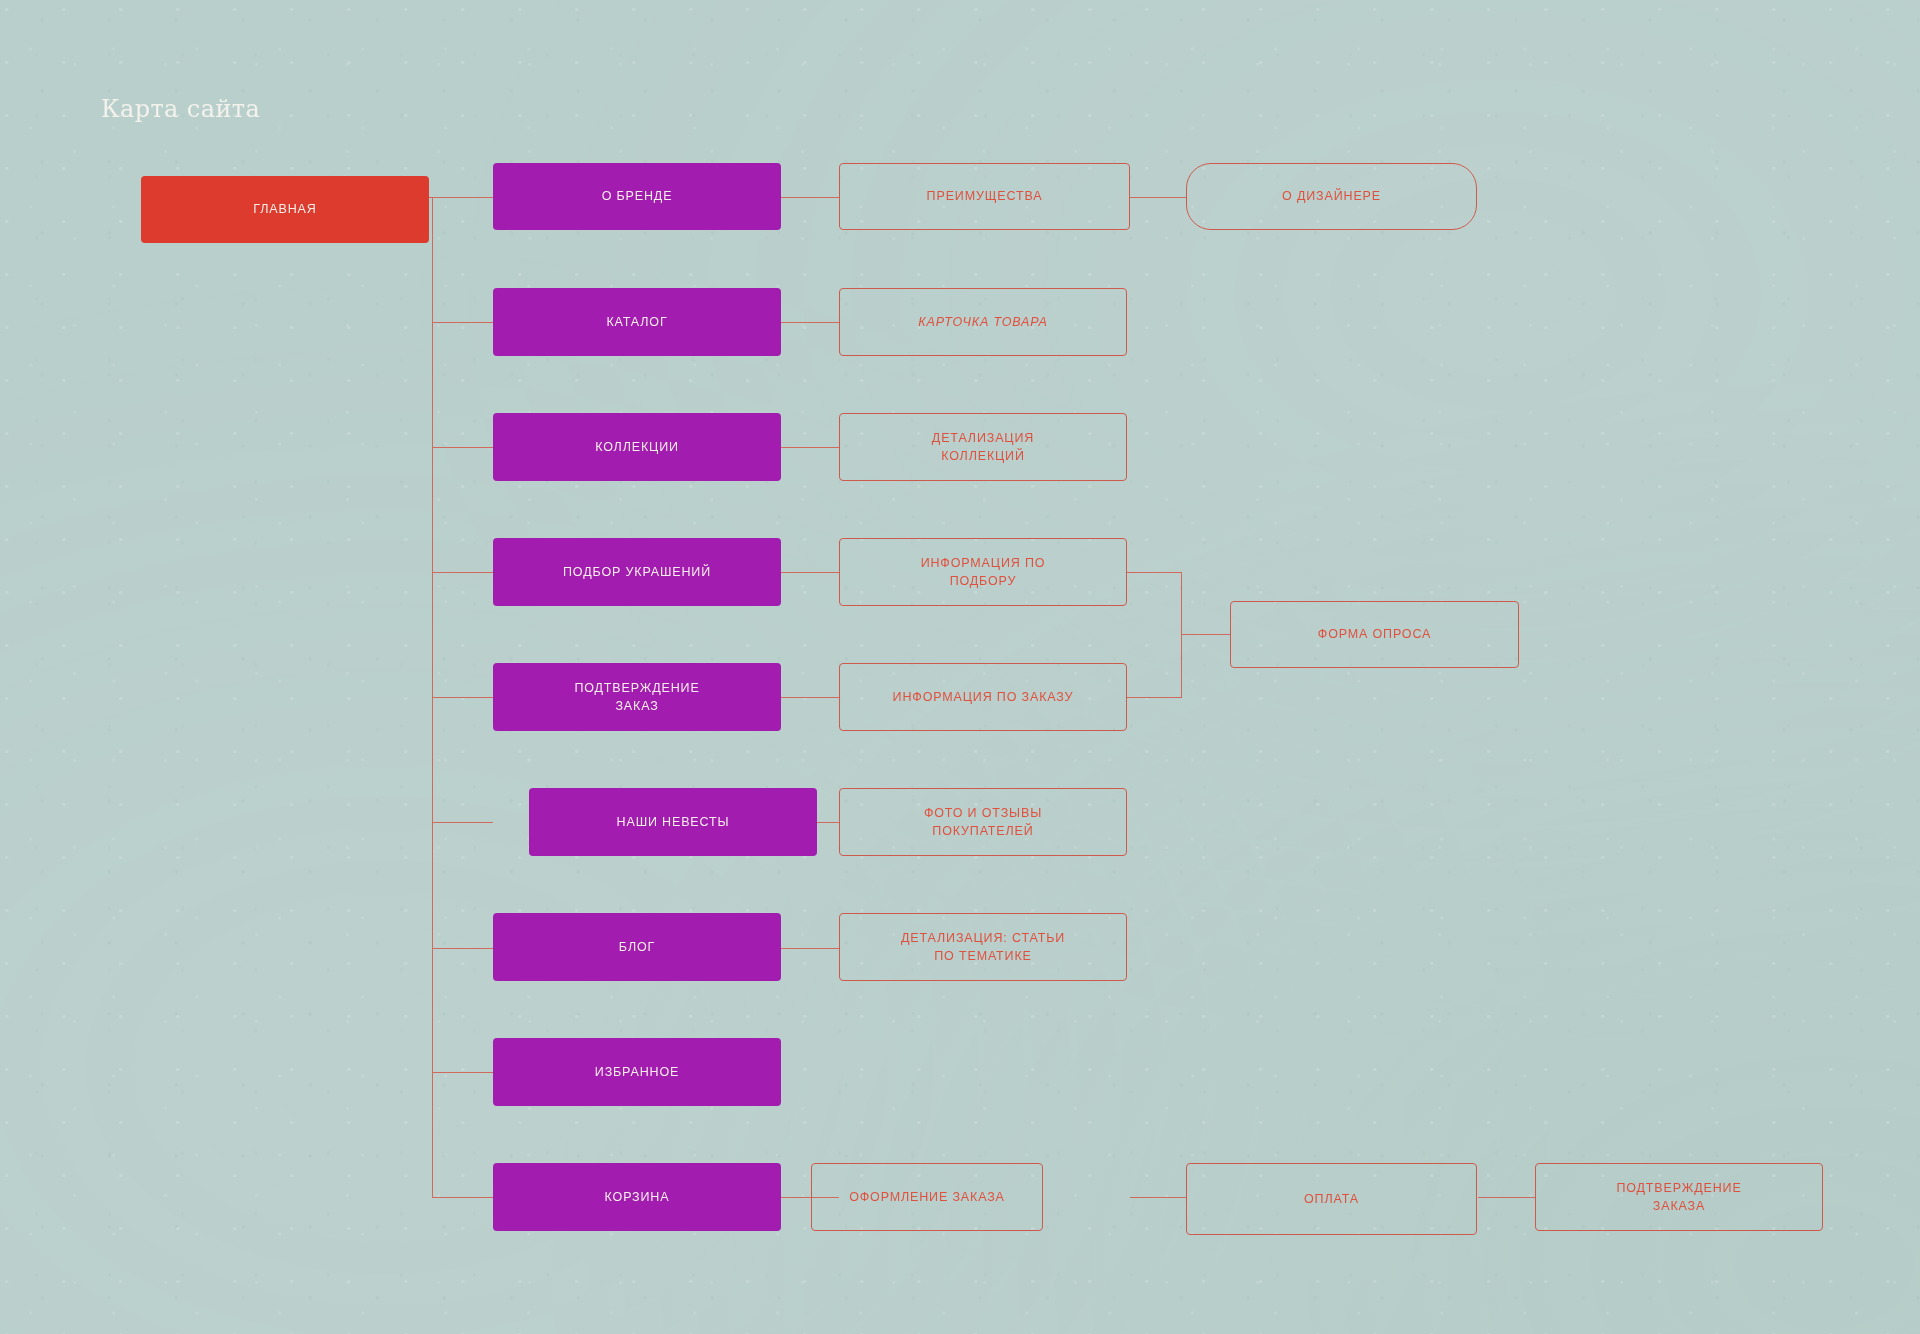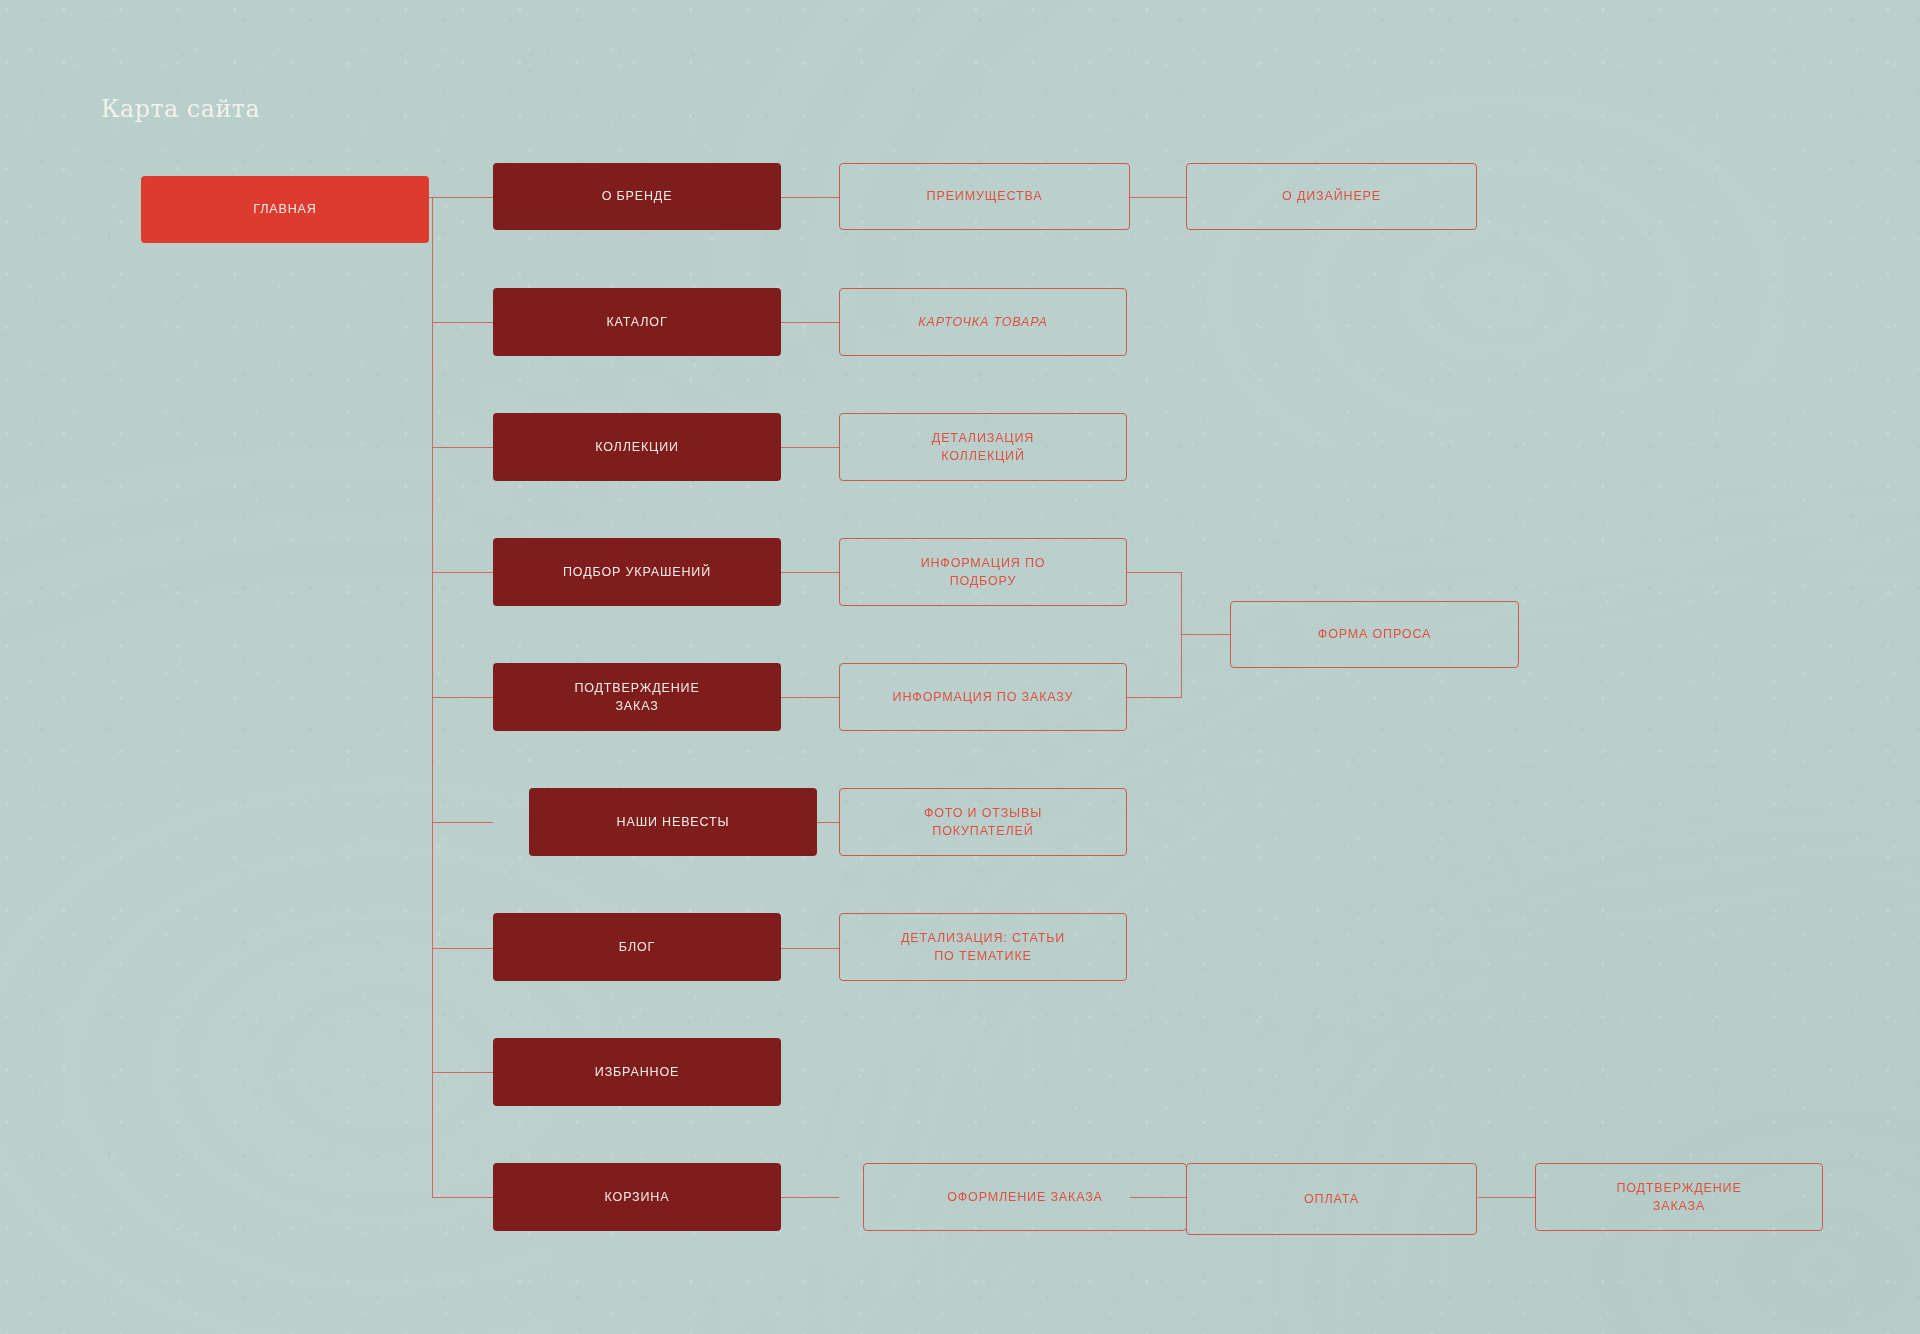--- a/index.html
+++ b/index.html
@@ -73,21 +73,21 @@
     padding: 4px 10px;
     white-space: pre-line;
   }
 
   .node.root {
     background: #dc3b2e;
     color: #f6efe9;
   }
 
   .node.primary {
-    background: #7f1d1d;
+    background: #a21caf;
     color: #f6efe9;
   }
 
   .node.outline {
     background: transparent;
     border: 1px solid #cf5a4c;
     color: #e0503e;
   }
 </style>
 </head>
@@ -140,33 +140,33 @@
   <div class="node primary" style="left:493px; top:413px; width:288px; height:68px;">КОЛЛЕКЦИИ</div>
   <div class="node primary" style="left:493px; top:538px; width:288px; height:68px;">ПОДБОР УКРАШЕНИЙ</div>
   <div class="node primary" style="left:493px; top:663px; width:288px; height:68px;">ПОДТВЕРЖДЕНИЕ
 ЗАКАЗ</div>
   <div class="node primary" style="left:493px; top:788px; width:288px; height:68px;margin-left:36px;">НАШИ  НЕВЕСТЫ</div>
   <div class="node primary" style="left:493px; top:913px; width:288px; height:68px;">БЛОГ</div>
   <div class="node primary" style="left:493px; top:1038px; width:288px; height:68px;">ИЗБРАННОЕ</div>
   <div class="node primary" style="left:493px; top:1163px; width:288px; height:68px;">КОРЗИНА</div>
 
   <div class="node outline" style="left:839px; top:163px; width:291px; height:67px;">ПРЕИМУЩЕСТВА</div>
-  <div class="node outline" style="left:1186px; top:163px; width:291px; height:67px;">О ДИЗАЙНЕРЕ</div>
+  <div class="node outline" style="left:1186px; top:163px; width:291px; height:67px;border-radius:25px;">О ДИЗАЙНЕРЕ</div>
 
   <div class="node outline" style="left:839px; top:288px; width:288px; height:68px;font-style:italic;">КАРТОЧКА ТОВАРА</div>
   <div class="node outline" style="left:839px; top:413px; width:288px; height:68px;">ДЕТАЛИЗАЦИЯ
 КОЛЛЕКЦИЙ</div>
   <div class="node outline" style="left:839px; top:538px; width:288px; height:68px;">ИНФОРМАЦИЯ ПО
 ПОДБОРУ</div>
   <div class="node outline" style="left:839px; top:663px; width:288px; height:68px;">ИНФОРМАЦИЯ ПО ЗАКАЗУ</div>
   <div class="node outline" style="left:839px; top:788px; width:288px; height:68px;">ФОТО И ОТЗЫВЫ
 ПОКУПАТЕЛЕЙ</div>
   <div class="node outline" style="left:839px; top:913px; width:288px; height:68px;">ДЕТАЛИЗАЦИЯ: СТАТЬИ
 ПО ТЕМАТИКЕ</div>
 
   <div class="node outline" style="left:1230px; top:601px; width:289px; height:67px;">ФОРМА ОПРОСА</div>
 
-  <div class="node outline" style="left:863px; top:1163px; width:324px; height:68px;">ОФОРМЛЕНИЕ ЗАКАЗА</div>
+  <div class="node outline" style="left:811px; top:1163px; width:232px; height:68px;">ОФОРМЛЕНИЕ ЗАКАЗА</div>
   <div class="node outline" style="left:1186px; top:1163px; width:291px; height:72px;">ОПЛАТА</div>
   <div class="node outline" style="left:1535px; top:1163px; width:288px; height:68px;">ПОДТВЕРЖДЕНИЕ
 ЗАКАЗА</div>
 
 </div>
 
 </body></html>

